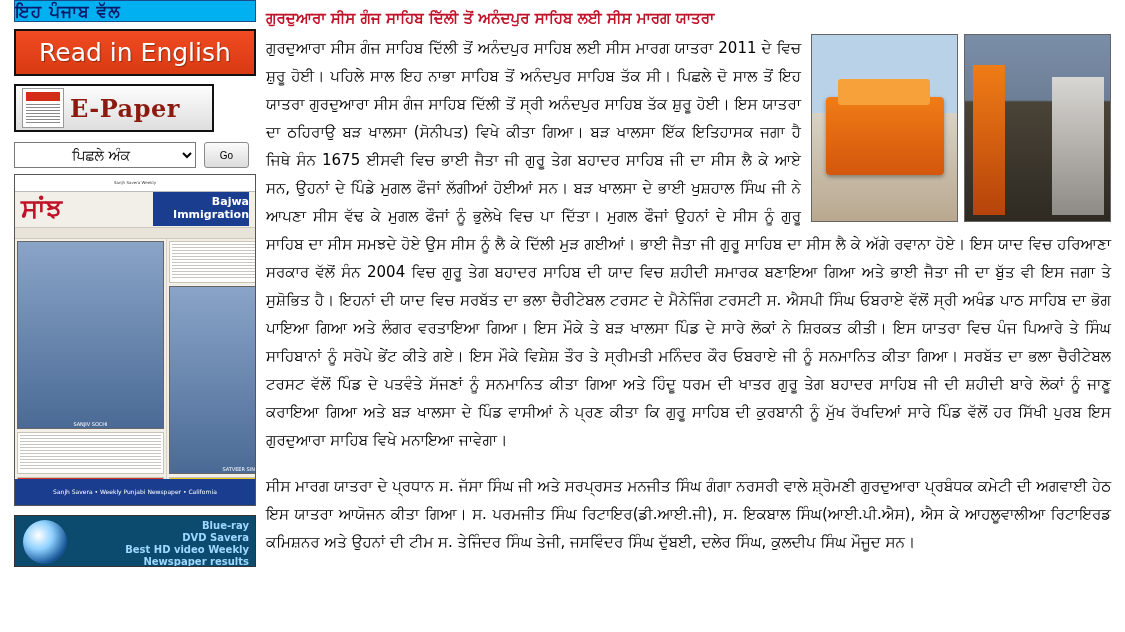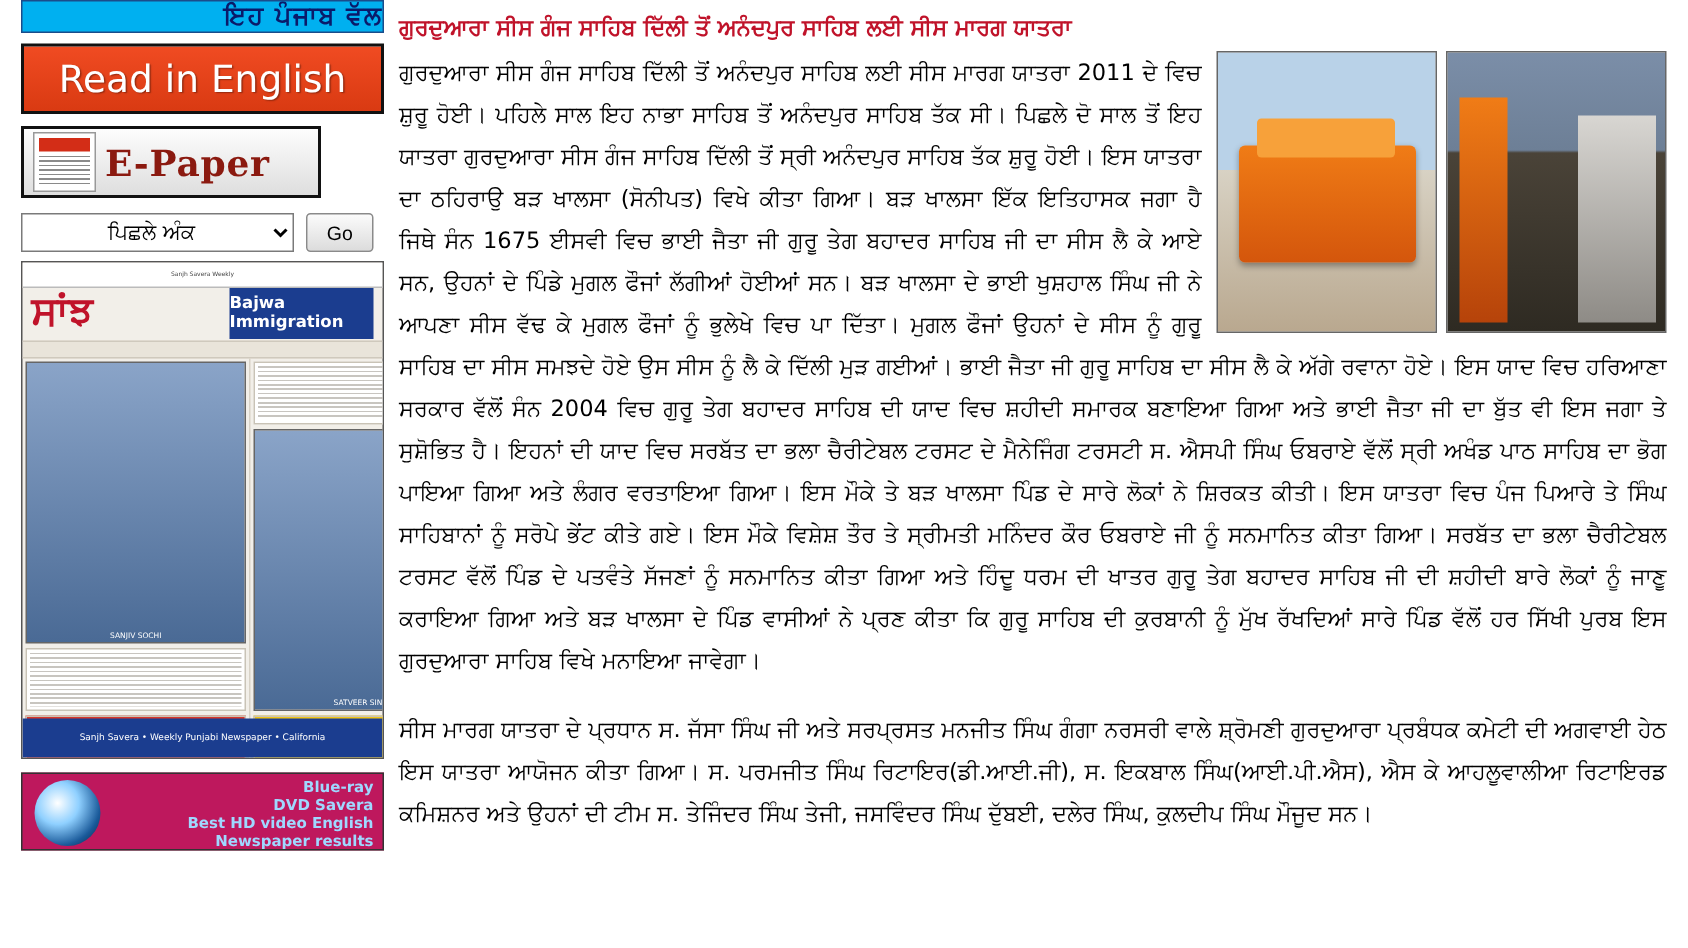--- a/index.html
+++ b/index.html
@@ -15,21 +15,21 @@
   .sidebar{
     position:absolute;left:14px;top:0;width:242px;
   }
   .top-banner{
     width:242px;height:22px;
     background:#00b0f0;
     border:1px solid #1a4c8b;
     box-sizing:border-box;
     color:#0a1a6a;
     font-size:17px;font-weight:bold;
-    text-align:right;
+    text-align:left;
     line-height:20px;
     overflow:hidden;
     letter-spacing:1px;
   }
   .read-english{
     margin-top:7px;
     width:242px;height:47px;
     background:linear-gradient(#f04b22,#d93a12);
     border:2px solid #111;
     box-sizing:border-box;
@@ -79,21 +79,21 @@
     font-size:14px;
     padding-left:4px;
     box-sizing:border-box;
     text-align:center;
   }
   .go-btn{
     width:45px;height:26px;
     background:linear-gradient(#fbfbfb,#dcdcdc);
     border:1px solid #8a8a8a;
     border-radius:3px;
-    font-size:13px;
+    font-size:10px;
     cursor:pointer;
   }
   .taza{
     margin-top:11px;
     width:242px;
     text-align:center;
     color:#000;
     font-size:17px;font-weight:bold;
   }
 
@@ -115,21 +115,21 @@
     background:#ffffff;border-bottom:1px solid #bbb;
     font-size:4px;text-align:center;color:#444;line-height:16px;
   }
   .pt-logo{
     position:absolute;left:6px;top:18px;width:120px;height:30px;
     color:#c0132a;font-size:26px;font-weight:bold;line-height:30px;
   }
   .pt-logo2{
     position:absolute;right:6px;top:17px;width:96px;height:34px;
     background:#1b3d8f;color:#fff;font-size:11px;font-weight:bold;
-    text-align:left;line-height:13px;padding-top:3px;box-sizing:border-box;
+    text-align:right;line-height:13px;padding-top:3px;box-sizing:border-box;
   }
   .pt-strip{
     position:absolute;left:0;top:52px;width:100%;height:10px;
     background:#e9e4da;border-top:1px solid #cfc9bd;border-bottom:1px solid #cfc9bd;
   }
   .pt-cols{
     position:absolute;left:0;top:64px;width:100%;bottom:0;
     display:flex;
   }
   .pt-col{flex:1;border-right:1px solid #d8d2c6;padding:2px;box-sizing:border-box;}
@@ -151,21 +151,21 @@
     color:#fff;font-size:5px;text-align:center;
   }
   .pt-bottom{
     position:absolute;left:0;bottom:0;width:100%;height:26px;
     background:#1b3d8f;color:#fff;font-size:6px;text-align:center;line-height:26px;
   }
 
   .bottom-ad{
     margin-top:9px;
     width:242px;height:52px;
-    background:#be185d;
+    background:#0c4a6e;
     border:1px solid #333;
     box-sizing:border-box;
     position:relative;overflow:hidden;
   }
   .ba-orb{
     position:absolute;left:8px;top:4px;width:44px;height:44px;border-radius:50%;
     background:radial-gradient(circle at 35% 35%,#ffffff,#8fd0ff 35%,#1a5a9a 70%,#061a33);
   }
   .ba-lines{
     position:absolute;right:6px;top:4px;text-align:right;color:#9fd8ff;
@@ -282,21 +282,21 @@
 
       </div>
       <div class="pt-bottom">Sanjh Savera • Weekly Punjabi Newspaper • California</div>
     </div>
 
     <div class="bottom-ad">
       <div class="ba-orb"></div>
       <div class="ba-lines">
         <span>Blue-ray</span>
         <span>DVD Savera</span>
-        <span>Best HD video English</span>
+        <span>Best HD video Weekly</span>
         <span>Newspaper results</span>
       </div>
     </div>
   </div>
 
   <div class="article">
     <div class="headline">ਗੁਰਦੁਆਰਾ ਸੀਸ ਗੰਜ ਸਾਹਿਬ ਦਿੱਲੀ ਤੋਂ ਅਨੰਦਪੁਰ ਸਾਹਿਬ ਲਈ ਸੀਸ ਮਾਰਗ ਯਾਤਰਾ</div>
 
     <div class="body-wrap">
       <div class="photos">

